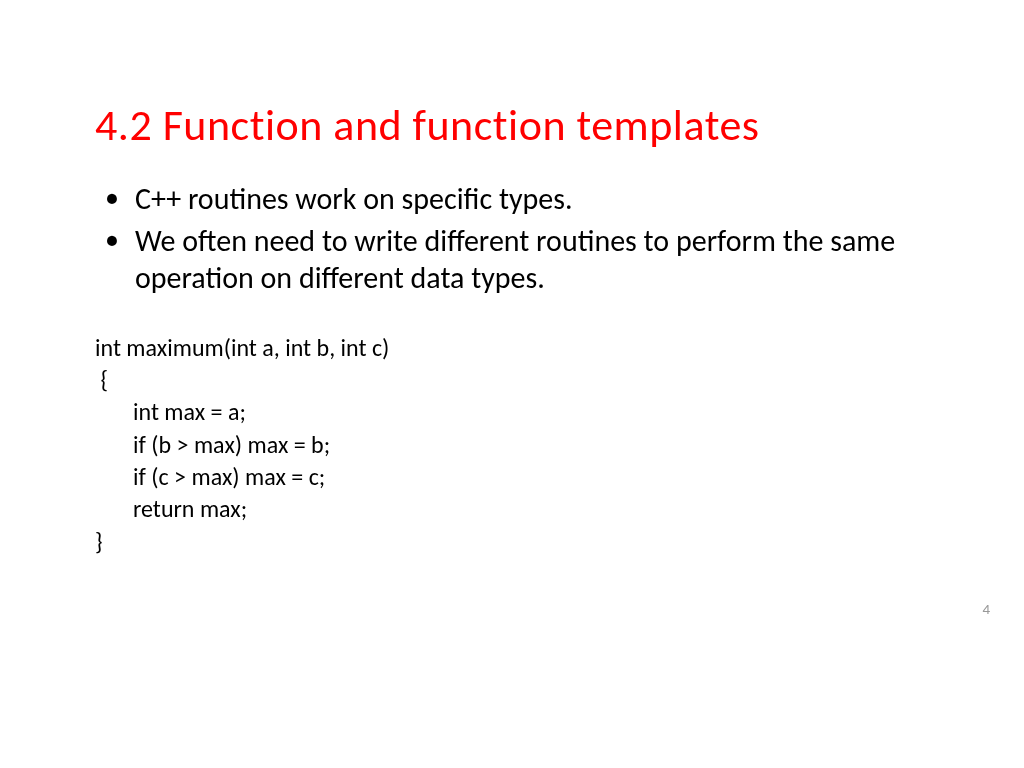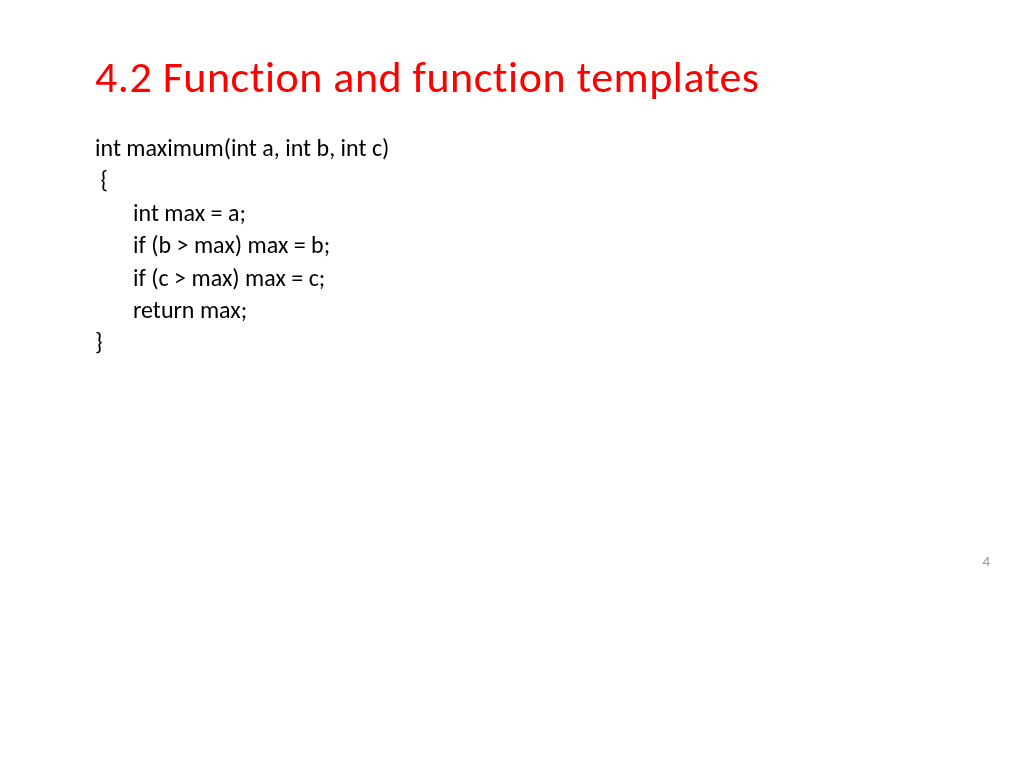--- a/index.html
+++ b/index.html
@@ -2,20 +2,21 @@
 <html><head>
 <meta charset="utf-8">
 <style>
   * { margin: 0; padding: 0; box-sizing: border-box; }
   html, body { width: 1024px; height: 768px; background: #fff; font-family: Calibri, Arial, sans-serif; }
   .slide {
     width: 1024px;
     height: 592px;
     position: relative;
     padding: 50px 90px 40px 95px;
+    margin-top: 48px;
   }
   .title {
     color: #ff0000;
     font-size: 44px;
     font-weight: 400;
     margin-bottom: 28px;
     letter-spacing: 0.5px;
   }
   .body {
     color: #000;
@@ -53,20 +54,24 @@
     font-size: 15px;
   }
 </style>
 </head>
 <body>
 
 <div class="slide">
   <h1 class="title">4.2 Function and function templates</h1>
 
   <div class="body">
+    <ul class="bullets">
+      <li>C++ routines work on specific types.</li>
+      <li>We often need to write different routines to perform the same operation on different data types.</li>
+    </ul>
 
     <div class="code-block">int maximum(int a, int b, int c)
  {
        int max = a;
        if (b &gt; max) max = b;
        if (c &gt; max) max = c;
        return max;
 }</div>
   </div>
 

